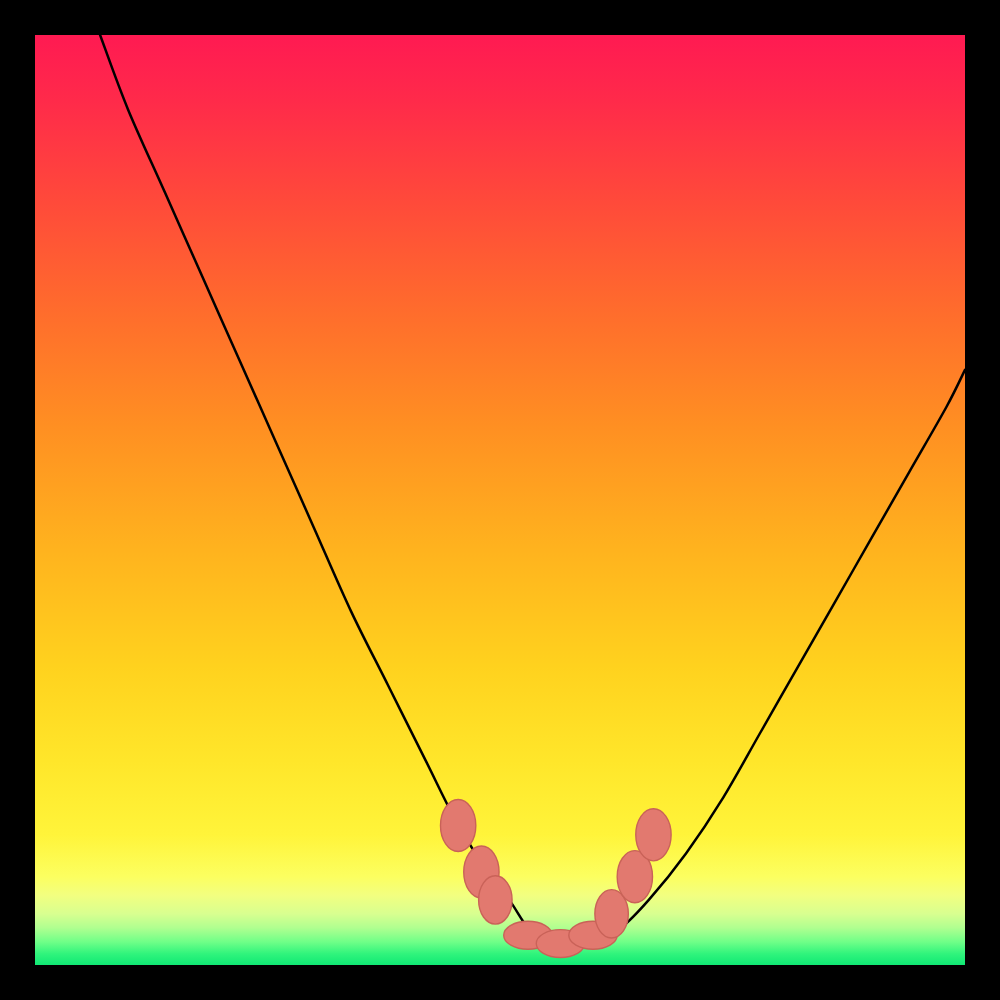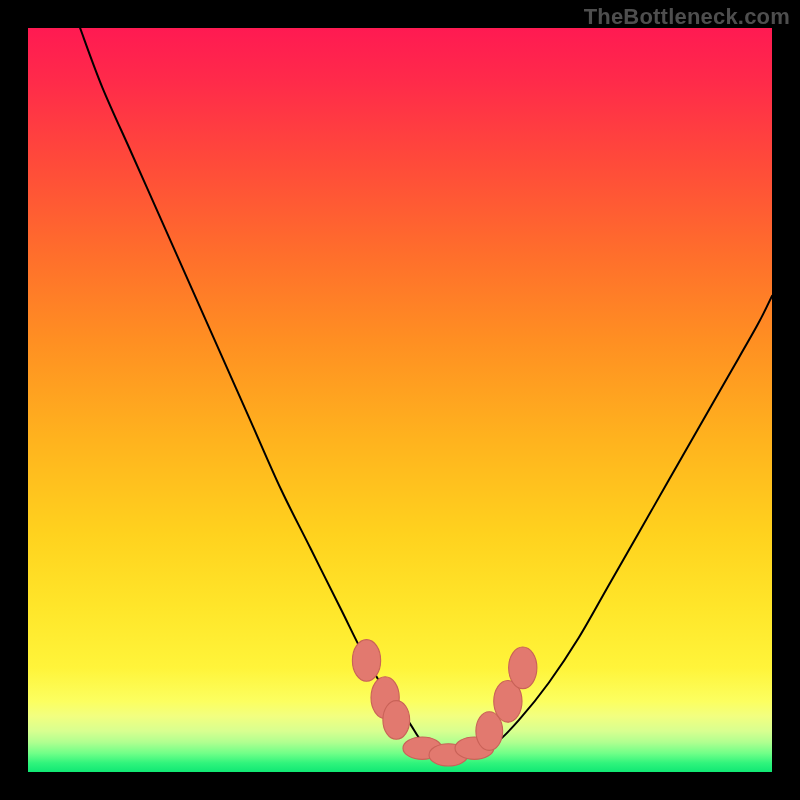--- a/index.html
+++ b/index.html
@@ -80,14 +80,13 @@
           <ellipse cx="56.50" cy="97.70" rx="2.6" ry="1.5" fill="#e2796f" stroke="#c96258" stroke-width="0.15"></ellipse>
           <ellipse cx="60.00" cy="96.80" rx="2.6" ry="1.5" fill="#e2796f" stroke="#c96258" stroke-width="0.15"></ellipse>
           <ellipse cx="62.00" cy="94.50" rx="1.8" ry="2.6" fill="#e2796f" stroke="#c96258" stroke-width="0.15"></ellipse>
           <ellipse cx="64.50" cy="90.50" rx="1.9" ry="2.8" fill="#e2796f" stroke="#c96258" stroke-width="0.15"></ellipse>
           <ellipse cx="66.50" cy="86.00" rx="1.9" ry="2.8" fill="#e2796f" stroke="#c96258" stroke-width="0.15"></ellipse>
         </g>
     </svg>
 
   </div>
 
-  <div class="attribution">TheBottleneck.com</div>
 </div>
 
 </body></html>

